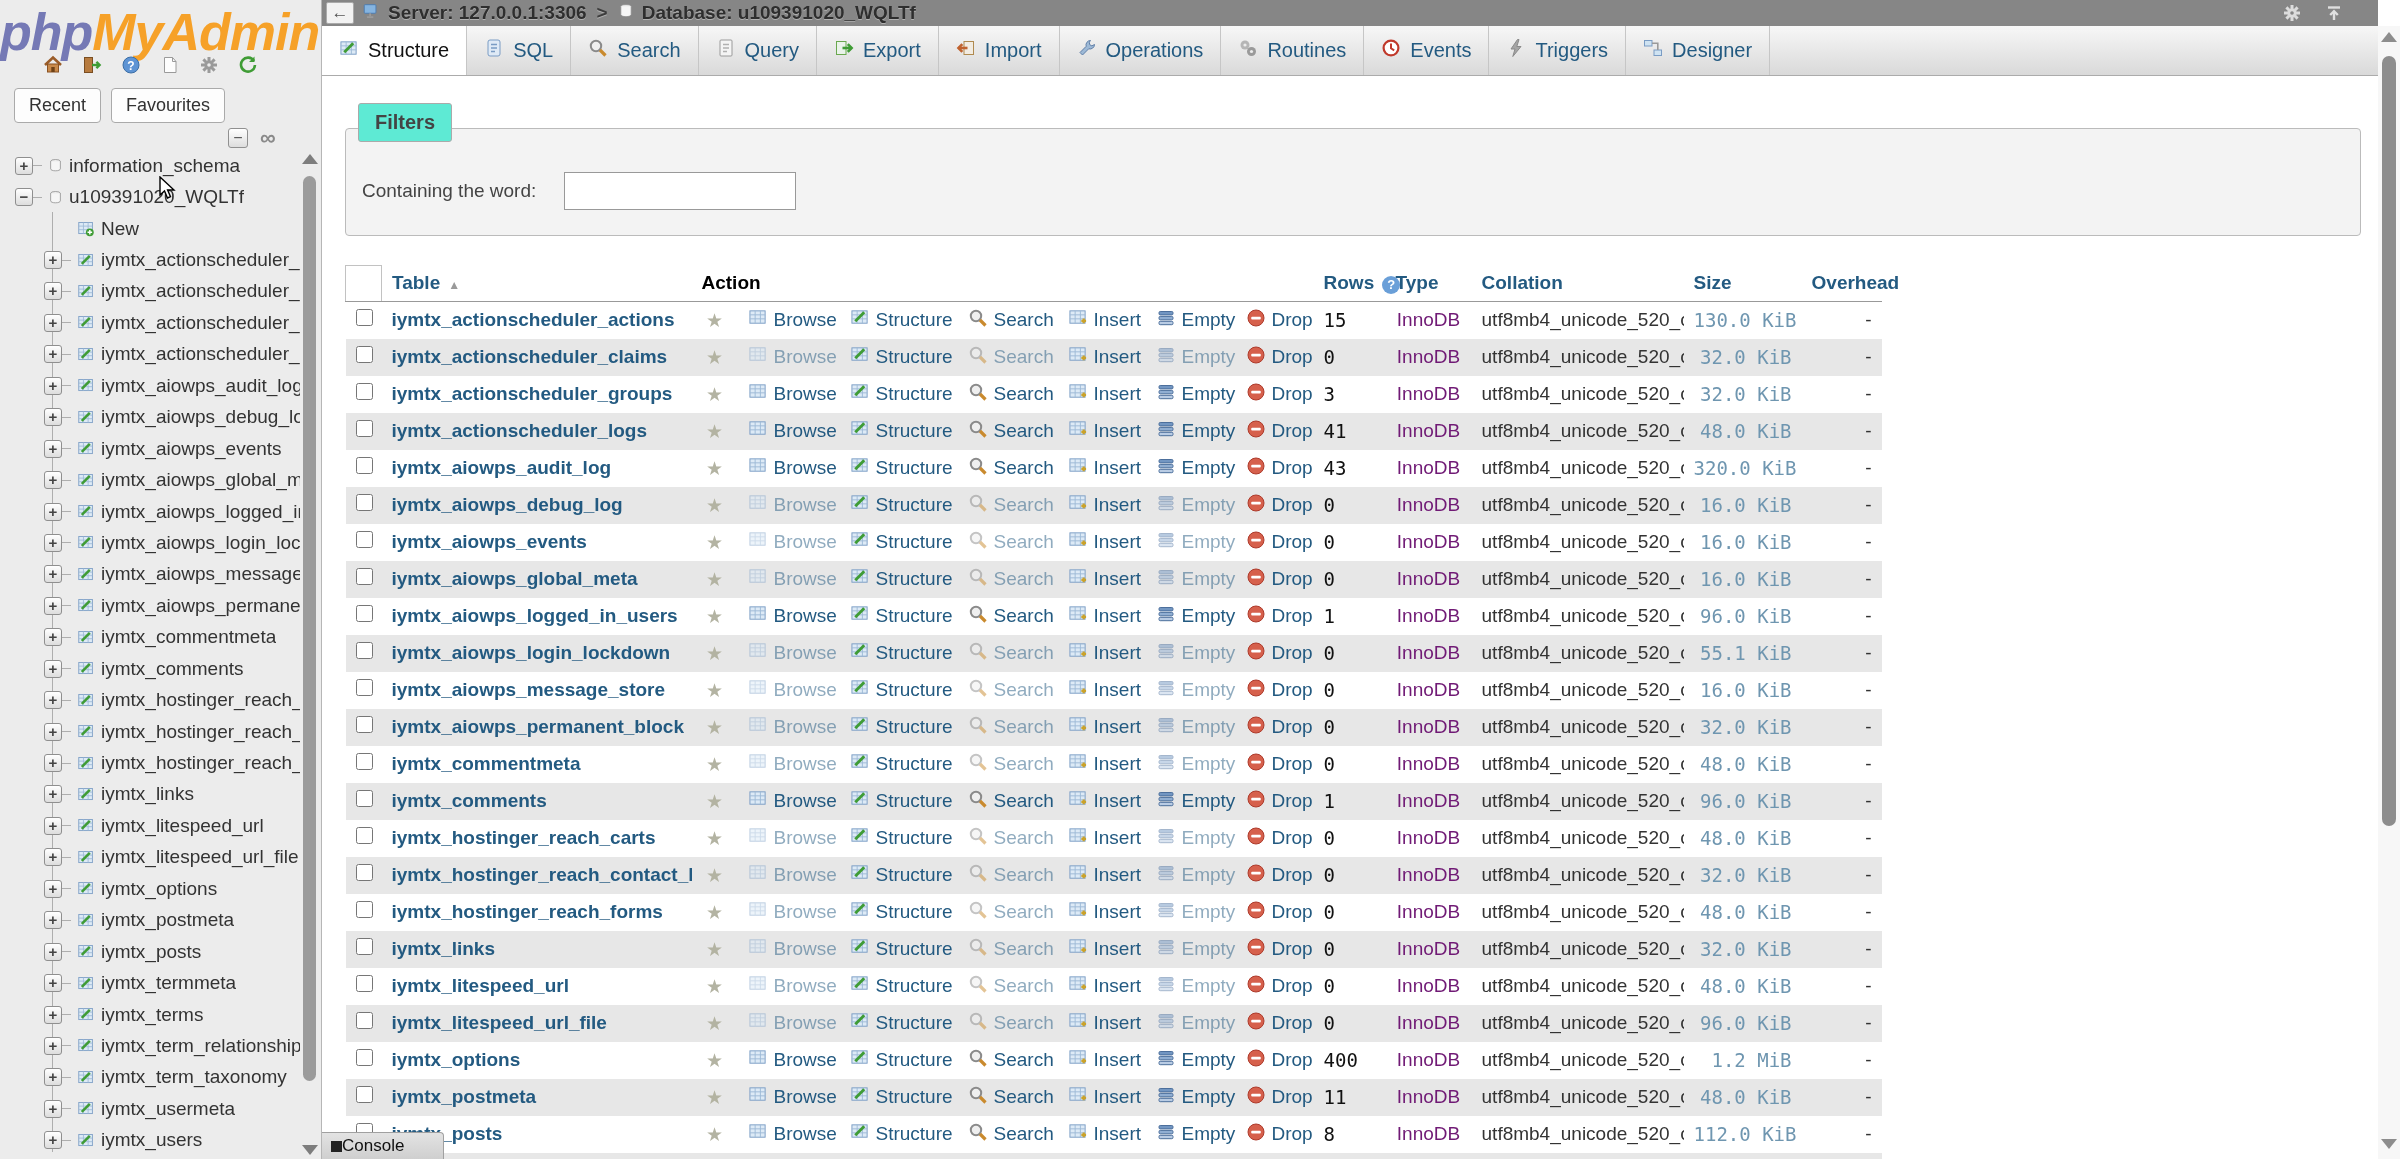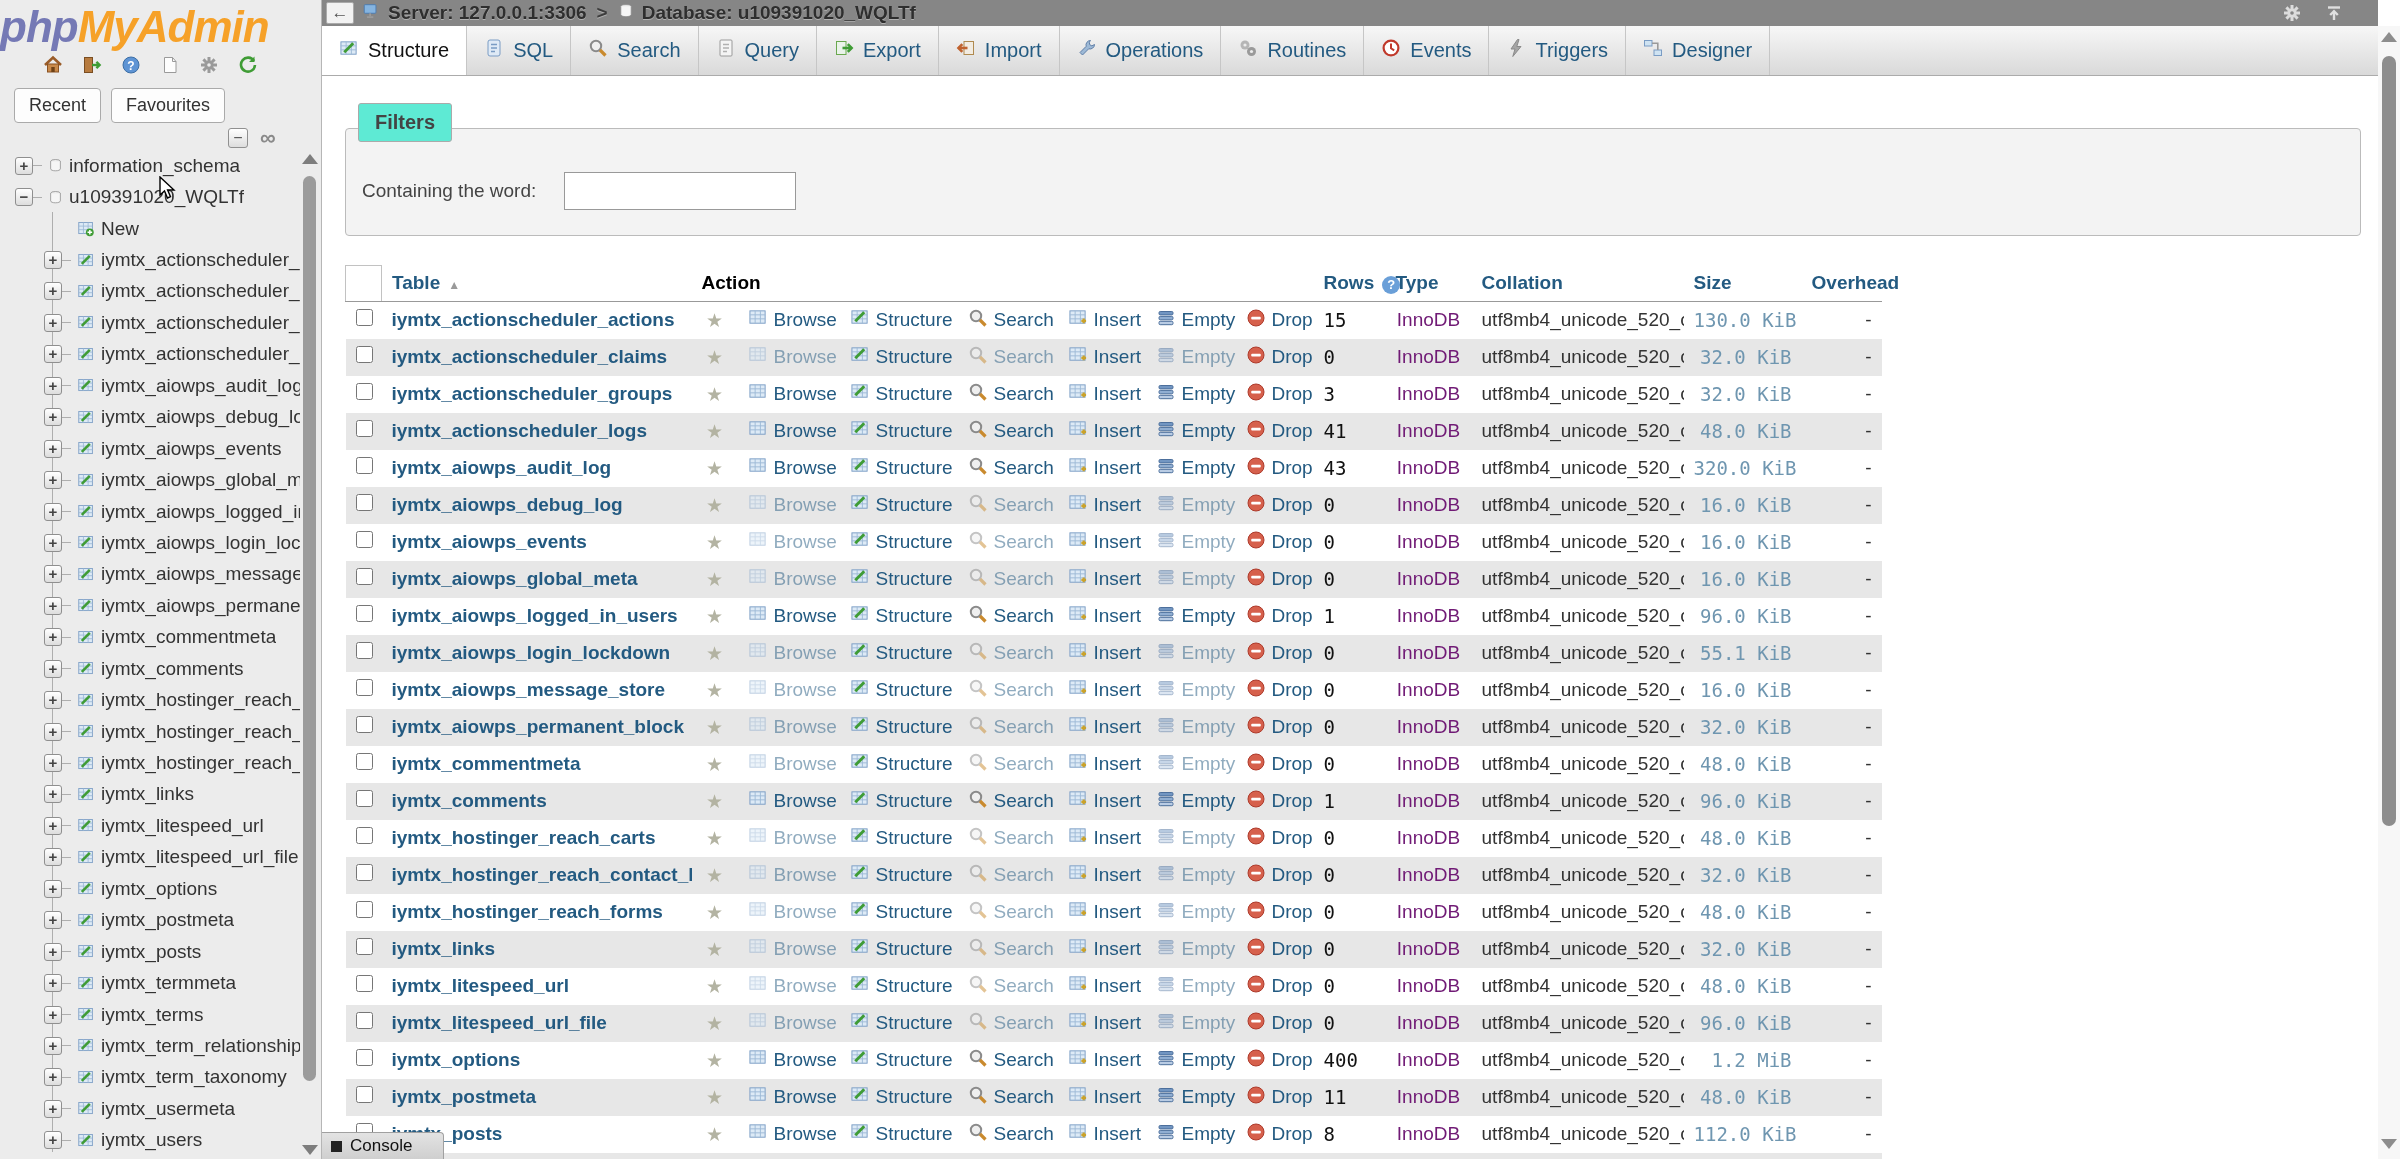--- a/index.html
+++ b/index.html
@@ -4,21 +4,21 @@
 <style>
   * { margin:0; padding:0; box-sizing:border-box; }
   html,body { width:2400px; height:1159px; overflow:hidden; background:#fff;
     font-family:"Liberation Sans", sans-serif; }
   #root { position:relative; width:2400px; height:1159px; overflow:hidden; }
 
   
   #sidebar { position:absolute; left:0; top:0; width:321px; height:1159px; background:#ececec; }
   #side-divider { position:absolute; left:321px; top:0; width:1px; height:1159px; background:#b6b6b6; }
   .logo { position:absolute; left:0; top:2px; width:300px; text-align:left;
-    font-size:44px; font-weight:bold; font-style:italic; letter-spacing:-1px; }
+    font-size:52px; font-weight:bold; font-style:italic; letter-spacing:-1px; }
   .logo .php { color:#7579b5; } .logo .mya { color:#f6a128; }
   .nav-icons { position:absolute; left:0; top:52px; width:300px; display:flex; justify-content:center; gap:13px; }
   .nav-icons .ic { width:26px; height:26px; display:inline-flex; align-items:center; justify-content:center; cursor:pointer; }
   .quick-btns { position:absolute; left:14px; top:88px; display:flex; gap:10px; }
   .qbtn { background:#fdfdfd; border:1px solid #aaa; border-radius:4px; padding:6px 14px;
     font-size:18px; color:#333; cursor:pointer; }
   .tree-ctrl { position:absolute; left:228px; top:128px; display:flex; gap:12px; align-items:center; }
   .minusbox { width:20px; height:20px; border:1px solid #909090; border-radius:3px;
     background:linear-gradient(#fff,#ddd); color:#555; font-size:16px; line-height:17px; text-align:center; }
   .linkglyph { color:#8a8a8a; font-size:22px; font-weight:bold; line-height:20px; }
@@ -85,21 +85,21 @@
   td.c-act a.dim { opacity:.5; }
   td.num { font-family:"DejaVu Sans Mono", monospace; font-size:18px; color:#111; }
   td.c-type { color:#701a75;text-align:center; }
   td.c-coll { color:#333; }
   td.c-size { text-align:right; font-family:"DejaVu Sans Mono", monospace; font-size:18px; color:#6f96b0; }
   td.c-ovh { text-align:right; color:#333; }
   input.rowck { width:17px; height:17px; }
 
   #console-bar { position:absolute; left:0; bottom:0; width:122px; height:27px;
     background:linear-gradient(#e3e3e3,#cfcfcf); border-top:1px solid #a0a0a0; border-right:1px solid #a0a0a0;
-    border-radius:0 4px 0 0; display:flex; align-items:center; gap:8px; padding-left:9px;
+    border-radius:0 4px 0 0; display:flex; align-items:center; padding-left:9px;
     font-size:17px; color:#111; z-index:5; cursor:pointer; }
   #console-bar .sq { width:11px; height:11px; background:#222; }
 
   
   #main-scroll { position:absolute; left:2378px; top:26px; width:22px; height:1133px; background:#f7f7f7; }
   #main-scroll .arrow-up { left:3px; top:6px; border-bottom-color:#8d8d8d; }
   #main-scroll .arrow-dn { left:3px; bottom:10px; border-top-color:#8d8d8d; }
   #main-thumb { position:absolute; left:4px; top:30px; width:14px; height:770px; background:#8d8d8d; border-radius:7px; }
 
   #cursor { position:absolute; left:158px; top:176px; z-index:20; pointer-events:none; }

